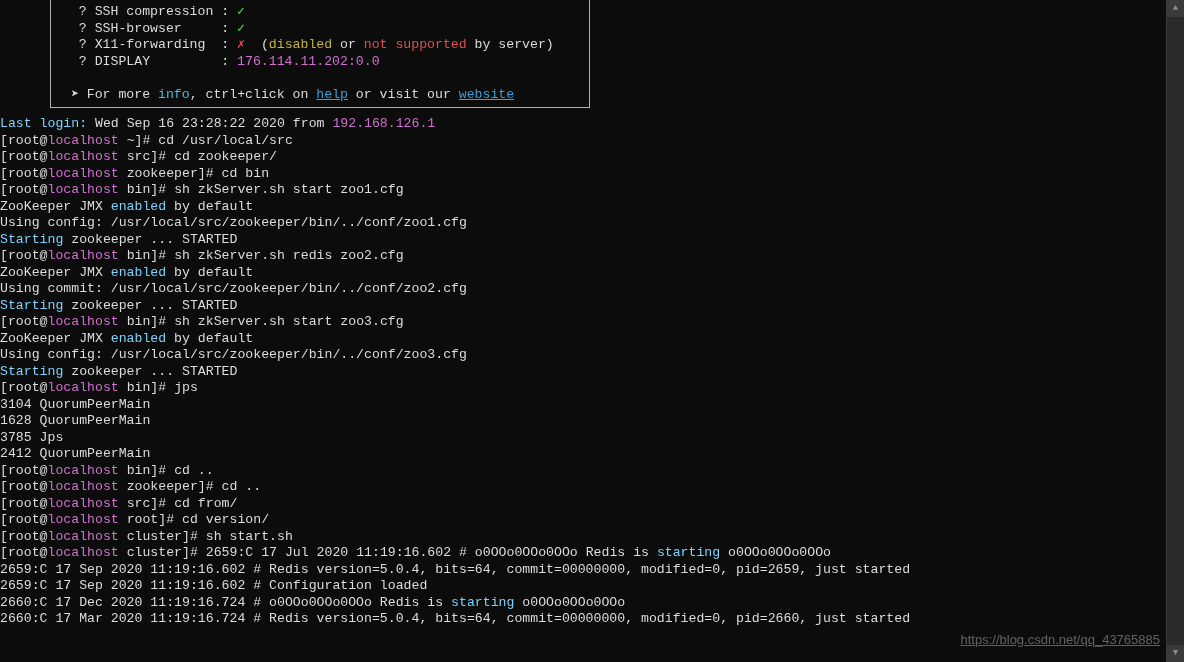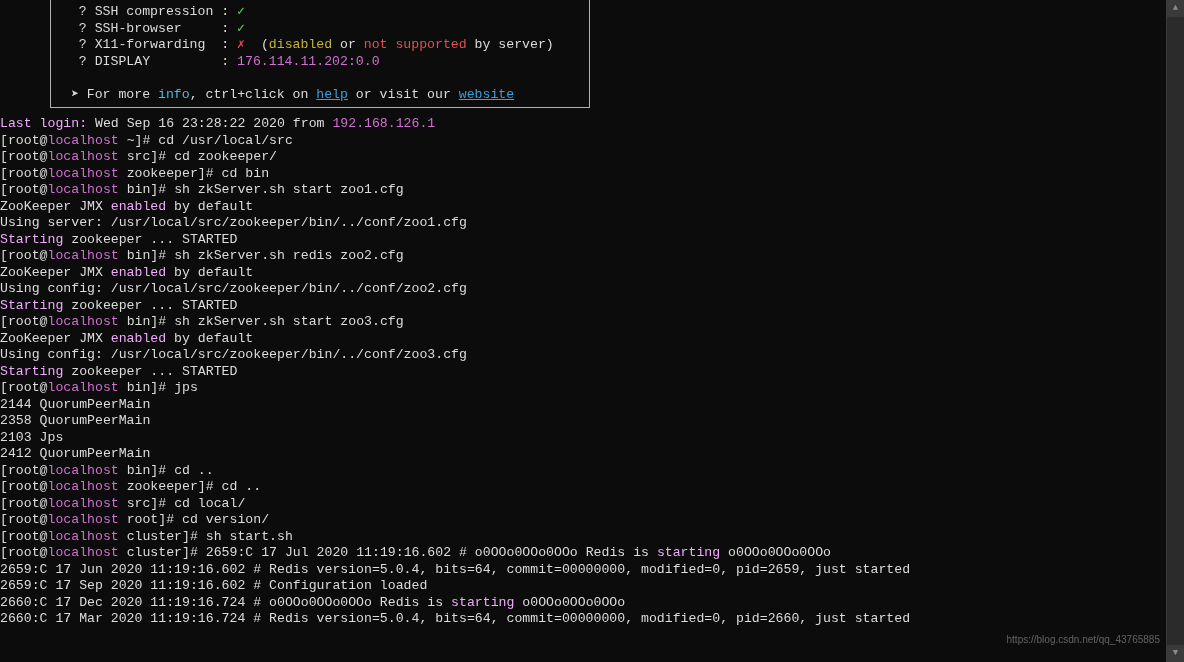--- a/index.html
+++ b/index.html
@@ -54,29 +54,30 @@
     font-family: inherit;
     font-size: inherit;
   }
   .white   { color: #dcdcdc; }
   .greenb  { color: #4fd74f; font-weight: bold; }
   .red     { color: #e05050; }
   .magenta { color: #d070d0; }
   .cyan    { color: #4fb8e0; }
   .yellow  { color: #c5b33a; }
   .link    { color: #3a9fd8; text-decoration: underline; }
-  .cyanb   { color: #f0abfc; }
+  .cyanb   { color: #7dd3fc; }
   .watermark {
     position: absolute;
     right: 24px;
     bottom: 14px;
     color: rgba(200,200,200,0.45);
     font-family: Arial, sans-serif;
-    font-size: 10px;
+    font-size: 13px;
     pointer-events: none;
+    text-decoration: underline;
   }
 </style>
 </head>
 <body>
 
 <div class="viewport">
 
 <div class="box">
 <pre><span class="white">  ? SSH compression : </span><span class="greenb">✓</span>
 <span class="white">  ? SSH-browser     : </span><span class="greenb">✓</span>
@@ -85,42 +86,42 @@
 <span> </span>
 <span class="white"> ➤ For more </span><span class="cyan">info</span><span class="white">, ctrl+click on </span><span class="link">help</span><span class="white"> or visit our </span><span class="link">website</span></pre>
 </div>
 
 <pre><span class="cyanb">Last login:</span><span class="white"> Wed Sep 16 23:28:22 2020 from </span><span class="magenta">192.168.126.1</span>
 <span class="white">[root@</span><span class="magenta">localhost</span><span class="white"> ~]# </span><span class="white">cd /usr/local/src</span>
 <span class="white">[root@</span><span class="magenta">localhost</span><span class="white"> src]# </span><span class="white">cd zookeeper/</span>
 <span class="white">[root@</span><span class="magenta">localhost</span><span class="white"> zookeeper]# </span><span class="white">cd bin</span>
 <span class="white">[root@</span><span class="magenta">localhost</span><span class="white"> bin]# </span><span class="white">sh zkServer.sh start zoo1.cfg</span>
 <span class="white">ZooKeeper JMX </span><span class="cyanb">enabled</span><span class="white"> by default</span>
-<span class="white">Using server: /usr/local/src/zookeeper/bin/../conf/zoo1.cfg</span>
+<span class="white">Using config: /usr/local/src/zookeeper/bin/../conf/zoo1.cfg</span>
 <span class="cyanb">Starting</span><span class="white"> zookeeper ... STARTED</span>
 <span class="white">[root@</span><span class="magenta">localhost</span><span class="white"> bin]# </span><span class="white">sh zkServer.sh redis zoo2.cfg</span>
 <span class="white">ZooKeeper JMX </span><span class="cyanb">enabled</span><span class="white"> by default</span>
-<span class="white">Using config: /usr/local/src/zookeeper/bin/../conf/zoo2.cfg</span>
+<span class="white">Using commit: /usr/local/src/zookeeper/bin/../conf/zoo2.cfg</span>
 <span class="cyanb">Starting</span><span class="white"> zookeeper ... STARTED</span>
 <span class="white">[root@</span><span class="magenta">localhost</span><span class="white"> bin]# </span><span class="white">sh zkServer.sh start zoo3.cfg</span>
 <span class="white">ZooKeeper JMX </span><span class="cyanb">enabled</span><span class="white"> by default</span>
 <span class="white">Using config: /usr/local/src/zookeeper/bin/../conf/zoo3.cfg</span>
 <span class="cyanb">Starting</span><span class="white"> zookeeper ... STARTED</span>
 <span class="white">[root@</span><span class="magenta">localhost</span><span class="white"> bin]# </span><span class="white">jps</span>
-<span class="white">2144 QuorumPeerMain</span>
-<span class="white">2358 QuorumPeerMain</span>
-<span class="white">2103 Jps</span>
+<span class="white">3104 QuorumPeerMain</span>
+<span class="white">1628 QuorumPeerMain</span>
+<span class="white">3785 Jps</span>
 <span class="white">2412 QuorumPeerMain</span>
 <span class="white">[root@</span><span class="magenta">localhost</span><span class="white"> bin]# </span><span class="white">cd ..</span>
 <span class="white">[root@</span><span class="magenta">localhost</span><span class="white"> zookeeper]# </span><span class="white">cd ..</span>
-<span class="white">[root@</span><span class="magenta">localhost</span><span class="white"> src]# </span><span class="white">cd local/</span>
+<span class="white">[root@</span><span class="magenta">localhost</span><span class="white"> src]# </span><span class="white">cd from/</span>
 <span class="white">[root@</span><span class="magenta">localhost</span><span class="white"> root]# </span><span class="white">cd version/</span>
 <span class="white">[root@</span><span class="magenta">localhost</span><span class="white"> cluster]# </span><span class="white">sh start.sh</span>
 <span class="white">[root@</span><span class="magenta">localhost</span><span class="white"> cluster]# </span><span class="white">2659:C 17 Jul 2020 11:19:16.602 # o0OOo0OOo0OOo Redis is </span><span class="cyanb">starting</span><span class="white"> o0OOo0OOo0OOo</span>
-<span class="white">2659:C 17 Jun 2020 11:19:16.602 # Redis version=5.0.4, bits=64, commit=00000000, modified=0, pid=2659, just started</span>
+<span class="white">2659:C 17 Sep 2020 11:19:16.602 # Redis version=5.0.4, bits=64, commit=00000000, modified=0, pid=2659, just started</span>
 <span class="white">2659:C 17 Sep 2020 11:19:16.602 # Configuration loaded</span>
 <span class="white">2660:C 17 Dec 2020 11:19:16.724 # o0OOo0OOo0OOo Redis is </span><span class="cyanb">starting</span><span class="white"> o0OOo0OOo0OOo</span>
 <span class="white">2660:C 17 Mar 2020 11:19:16.724 # Redis version=5.0.4, bits=64, commit=00000000, modified=0, pid=2660, just started</span></pre>
 
 </div>
 
 <div class="scrollbar-track">
   <div class="scrollbar-arrow">▲</div>
   <div class="scrollbar-arrow bottom">▼</div>
 </div>

